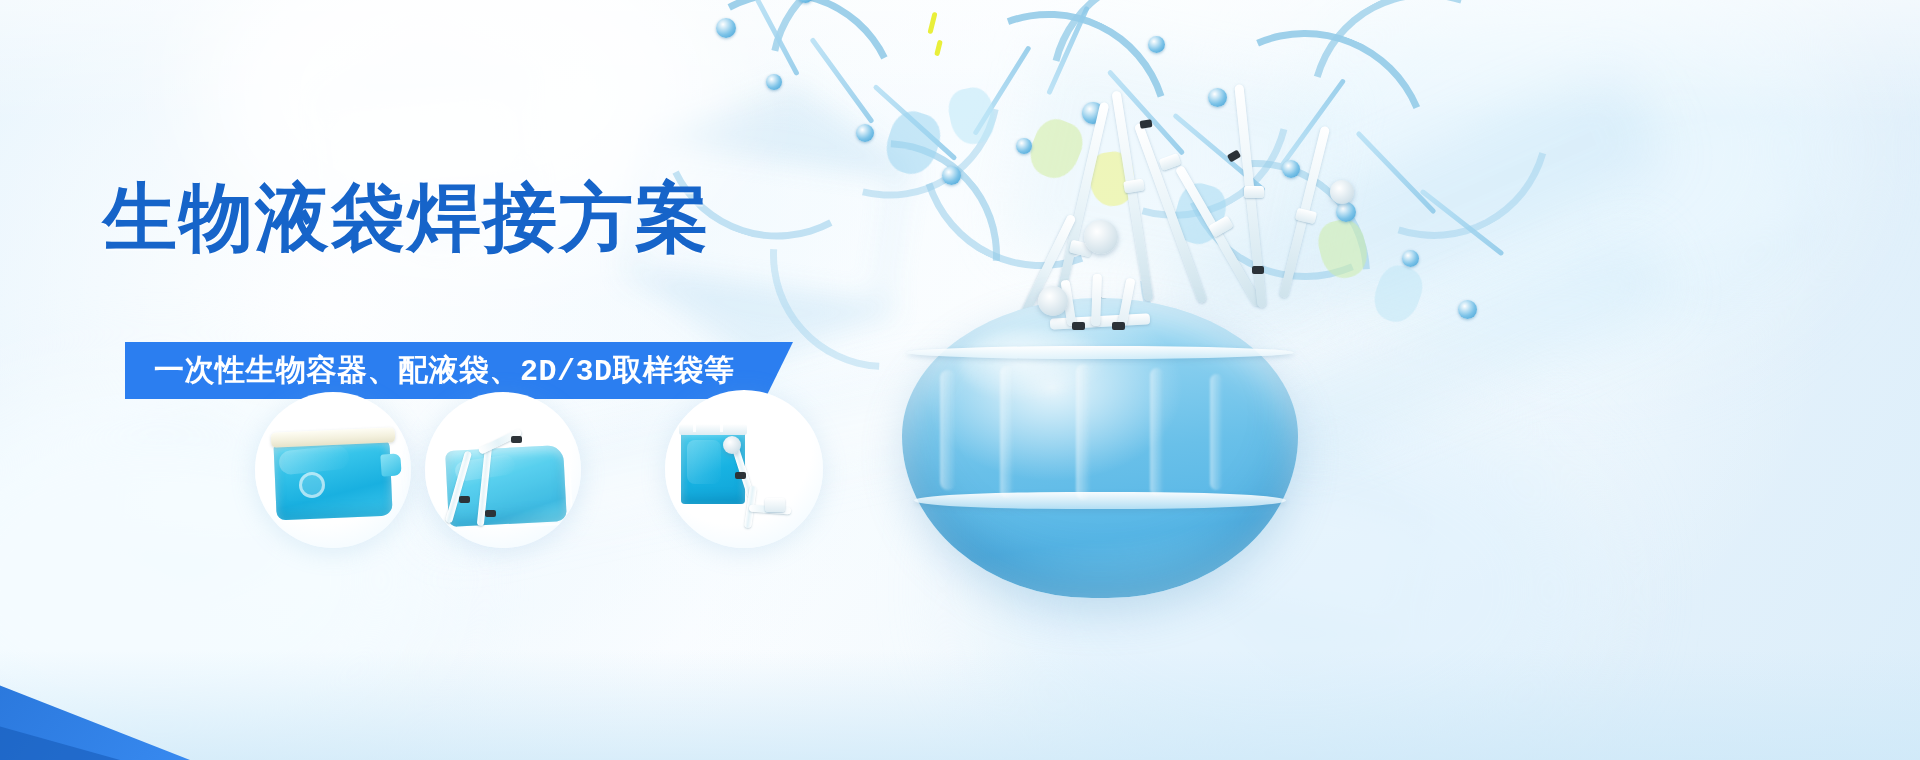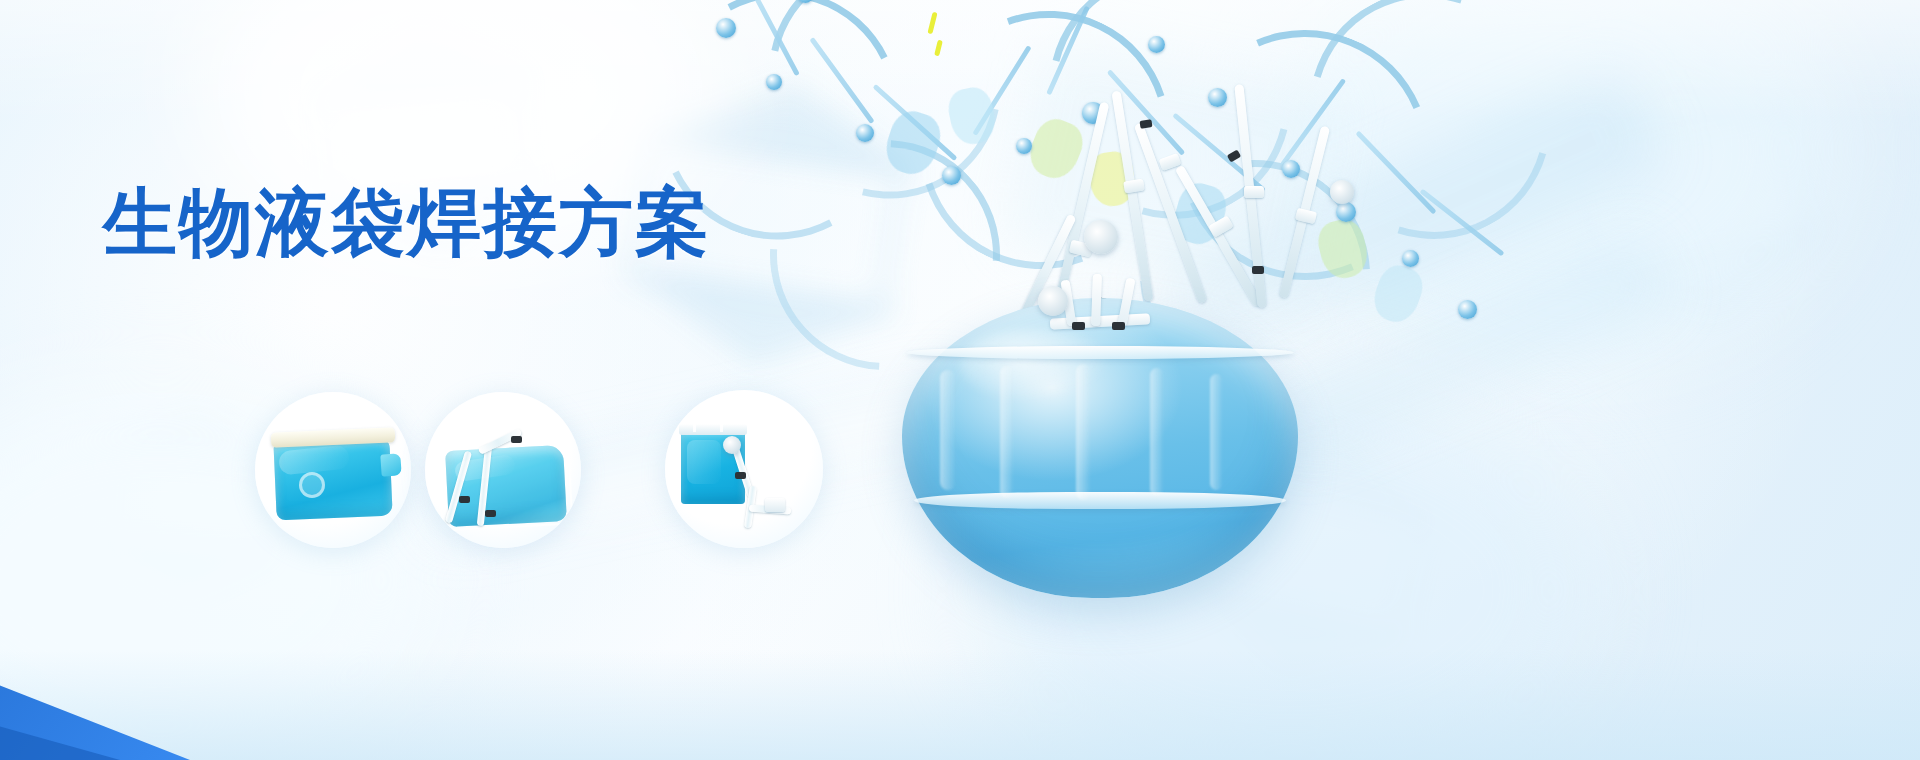--- a/index.html
+++ b/index.html
@@ -9,20 +9,21 @@
     background:#ffffff;
   }
 
   
   .banner {
     position:relative; width:1920px; height:760px; overflow:hidden;
     background:
       radial-gradient(ellipse 900px 620px at 1180px 330px, rgba(255,255,255,.92) 0%, rgba(244,251,255,.55) 45%, rgba(236,247,254,0) 72%),
       radial-gradient(ellipse 760px 700px at 330px 300px, rgba(255,255,255,.88) 0%, rgba(240,249,255,.5) 50%, rgba(235,246,255,0) 78%),
       linear-gradient(118deg, #e6f3fb 0%, #f2f9fd 22%, #fbfdff 44%, #f0f8fd 64%, #e3f1fb 82%, #dceefa 100%);
+    font-family: Liberation Mono, monospace;
   }
 
   
   .hex-wash { position:absolute; inset:0; filter:blur(14px); opacity:.85; }
   .hex {
     position:absolute; border:9px solid rgba(163,209,238,.34);
     width:250px; height:144px;
   }
   .hex:before,.hex:after{
     content:""; position:absolute; width:0; height:0; left:-9px;
@@ -343,20 +344,23 @@
       <div class="mf-bar" style="left:62px; top:4px;  width:9px;  height:52px; transform:rotate(2deg);"></div>
       <div class="mf-bar" style="left:92px; top:8px;  width:9px;  height:48px; transform:rotate(11deg);"></div>
       <div class="mf-disc" style="left:8px;  top:16px; width:30px; height:30px;"></div>
       <div class="t-clamp" style="position:absolute;left:42px;top:52px;width:13px;height:8px;"></div>
       <div class="t-clamp" style="position:absolute;left:82px;top:52px;width:13px;height:8px;"></div>
     </div>
   </div>
 
   <div class="headline">生物液袋焊接方案</div>
 
+  <div class="sub-bar">
+    <span class="sub-text">一次性生物容器、配液袋、2D/3D取样袋等</span>
+  </div>
 
   <div class="circle c1">
     <div class="bag1"></div>
     <div class="bag1-tab"></div>
     <div class="bag1-seal"></div>
     <div class="bag1-port"></div>
     <div class="sheen" style="left:24px;top:56px;width:70px;height:24px;border-radius:14px;transform:rotate(-6deg);opacity:.5;"></div>
   </div>
 
   <div class="circle c2">

